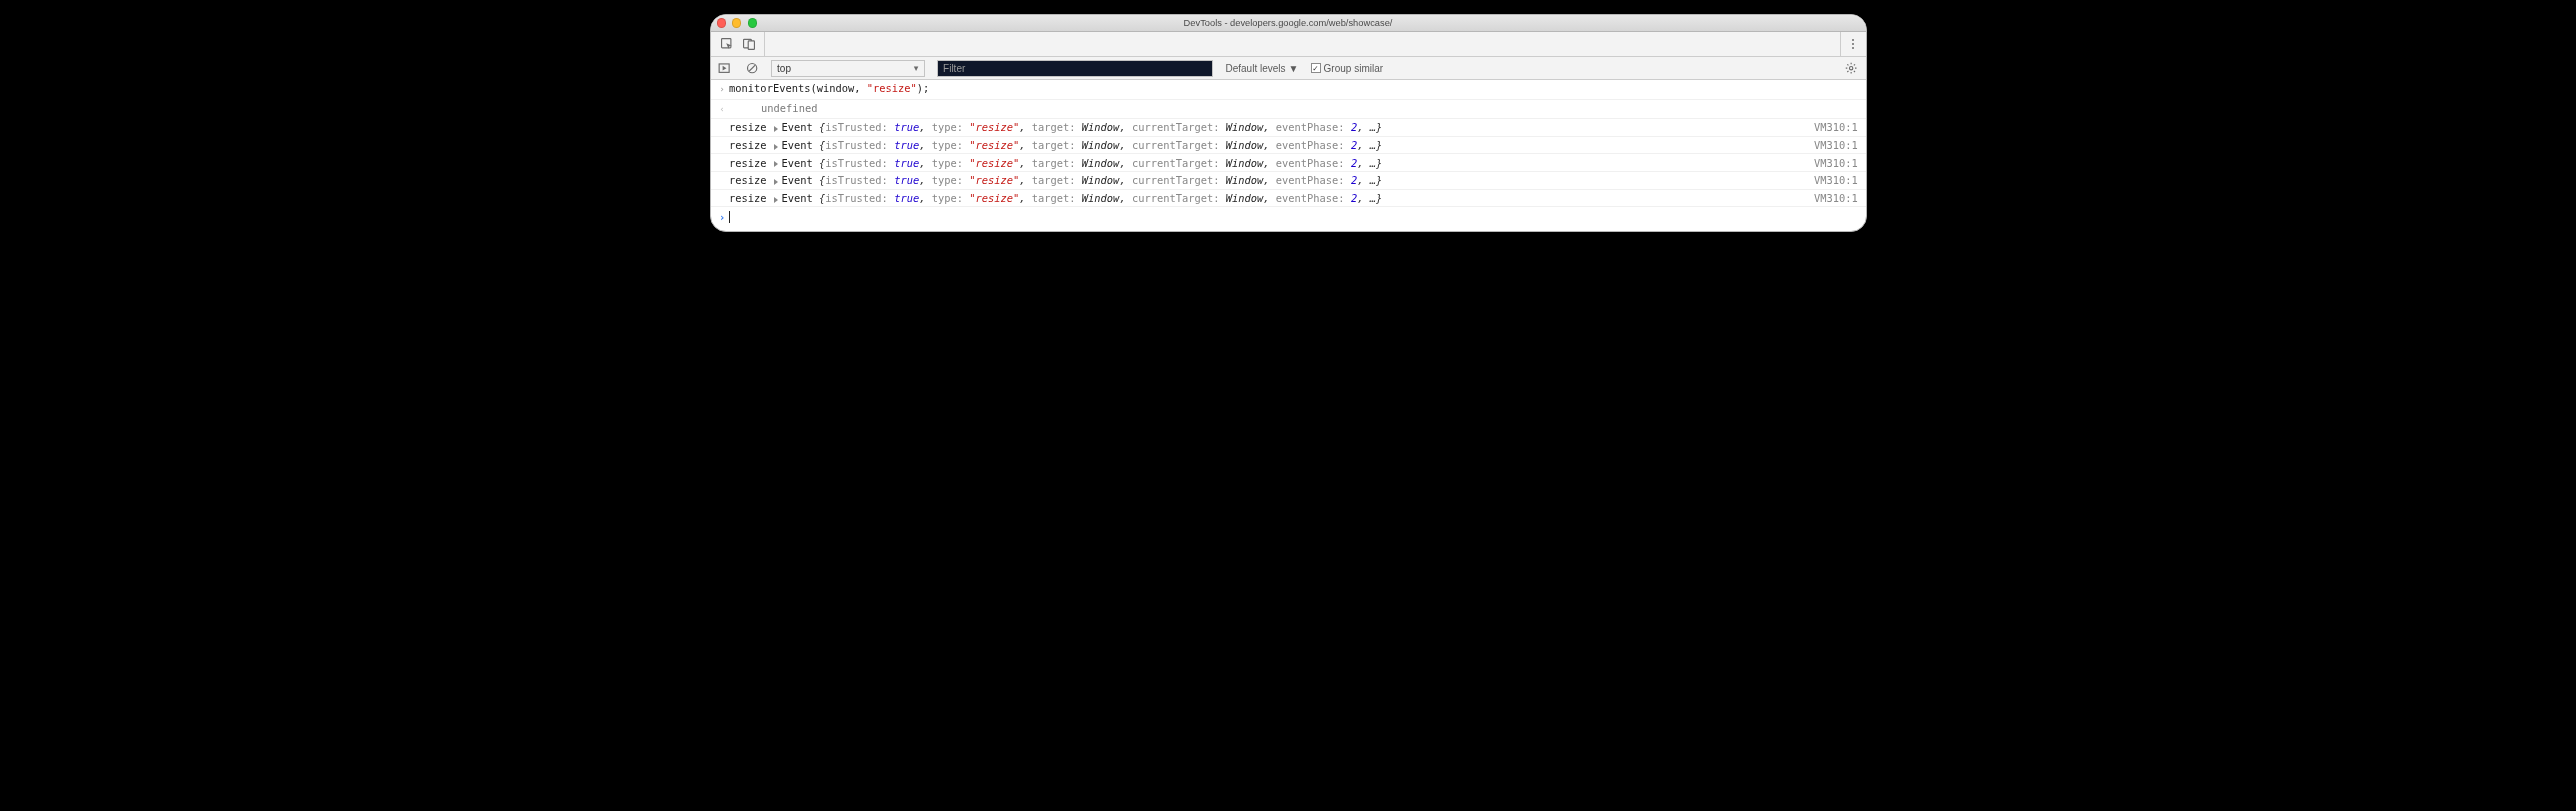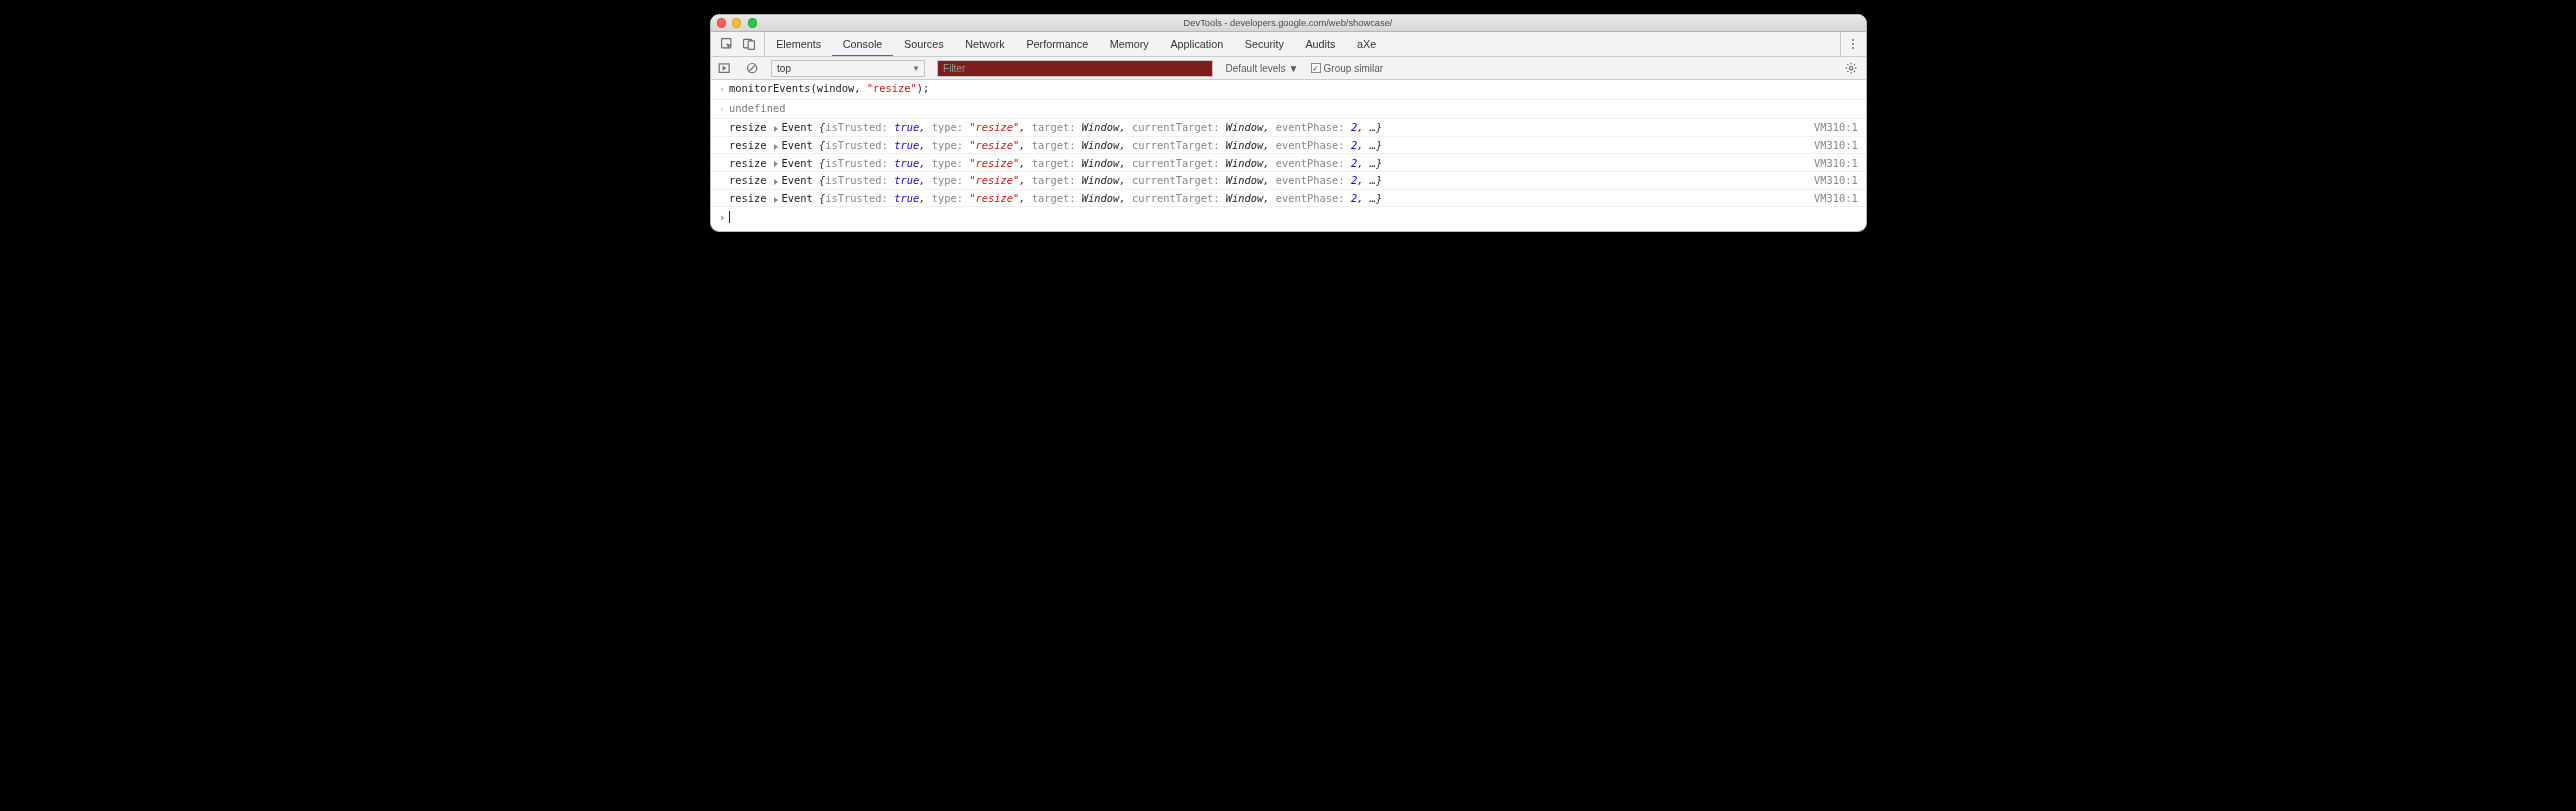--- a/index.html
+++ b/index.html
@@ -1,20 +1,20 @@
 <!DOCTYPE html>
 <html style="font-size:12.3px"><head>
 <meta charset="utf-8">
 <style>
   * { box-sizing: border-box; margin: 0; padding: 0; }
   body { background: #000; font-family: "Helvetica Neue", Arial, sans-serif; font-size: 10px; color: #333; }
   .stage { width: 1197px; height: 324px; margin: 0 auto; padding-top: 14px; }
   .window {
     width: 1157px; margin: 0 auto; background: #fff; border: 0.8px solid #b6b6b6;
-    border-radius: 9px; box-shadow: 0 15.4px 39px rgba(0,0,0,.5); overflow: hidden;
+    border-radius: 16px; box-shadow: 0 15.4px 39px rgba(0,0,0,.5); overflow: hidden;
   }
   .titlebar {
     height: 17px; background: linear-gradient(#e8e8e8,#d6d6d6);
     border-bottom: 0.8px solid #b6b6b6; display: flex; align-items: center;
     padding: 0 6.2px; position: relative;
   }
   .traffic { display: flex; gap: 6.2px; }
   .traffic .dot { width: 9.3px; height: 9.3px; border-radius: 50%; border: 0.8px solid rgba(0,0,0,.15); }
   .dot.red { background: #ff5f57; } .dot.yellow { background: #febc2e; } .dot.green { background: #28c840; }
   .title { position: absolute; left: 0; right: 0; text-align: center; font-size: 9.3px; color: #4a4a4a; pointer-events: none; }
@@ -36,41 +36,41 @@
     height: 23px; background: #f3f3f3; border-bottom: 0.8px solid #ccc;
     display: flex; align-items: center; gap: 12px; padding: 0 6.2px;
   }
   .tb-icon { width: 15.4px; height: 15.4px; display: inline-flex; align-items: center; justify-content: center; }
   .context-select {
     height: 17px; min-width: 154px; background: #f3f3f3; border: 0.8px solid #c4c4c4;
     display: flex; align-items: center; justify-content: space-between; padding: 0 4.6px; font-size: 10px; color: #353535;
   }
   .context-select .caret { font-size: 7.7px; color: #6b6b6b; }
   .filter-input {
-    height: 17px; width: 276px; background: #7f1d1d; border: 0.8px solid #c4c4c4;
+    height: 17px; width: 276px; background: #0f172a; border: 0.8px solid #c4c4c4;
     padding: 0 4.6px; font-size: 10px; color: #999; display: flex; align-items: center;
   }
   .levels { display: flex; align-items: center; color: #5a5a5a; font-size: 10px; gap: 3.1px; text-align: right; }
   .chk { width: 10px; height: 10px; border: 0.8px solid #8a8a8a; display: inline-flex; align-items: center; justify-content: center; background: #fff; font-size: 7.7px; color: #333; }
   .gear { margin-left: auto; }
 
   .console { font-family: Menlo, Consolas, monospace; font-size: 10.4px; color: #303030; }
   .row { display: flex; align-items: flex-start; padding: 2.3px 7.7px 2.3px 4.6px; border-bottom: 0.8px solid #f0f0f0; }
   .gutter { width: 14px; flex: 0 0 14px; color: #9a9a9a; text-align: center; font-size: 9.3px; line-height: 14px; }
   .row .content { flex: 1; white-space: pre; }
   .row .source { color: #888; margin-left: auto; padding-left: 12.3px; }
   .tok-func { color: #222; }
   .tok-str { color: #c41a16; }
   .tok-bool { color: #1c00cf; }
   .tok-num { color: #1c00cf; }
   .tok-key { color: #888; }
   .tok-class { color: #222; }
   .tok-plain { color: #222; }
   .tok-win { color: #222; font-style: italic; }
-  .undefined { color: #7a7a7a; }
+  .undefined { color: #7a7a7a; margin-left: 32px; }
   .tri { display: inline-block; width: 0; height: 0; border-top: 3.9px solid transparent; border-bottom: 3.9px solid transparent; border-left: 4.6px solid #888; margin: 0 3.1px 0 1.5px; vertical-align: -0.8px; }
   .prompt-row { display: flex; align-items: center; padding: 3.9px 7.7px 7.7px 4.6px; }
   .prompt-row .prompt { color: #367cf1; font-weight: bold; width: 14px; text-align: center; }
   .cursor { display: inline-block; width: 0.8px; height: 11.6px; background: #222; vertical-align: -1.5px; }
 
   .ital { font-style: italic; }
 </style>
 </head>
 <body>
 
@@ -94,32 +94,20 @@
               <path d="M8 8 l7 3 -3 1 -1 3 z" fill="#6b6b6b" stroke="none"></path>
             </svg>
       </span>
       <span class="tb-icon">
         <svg width="14" height="14" viewBox="0 0 18 18" class="icon-svg">
               <rect x="2" y="3" width="10" height="11" rx="1"></rect>
               <rect x="8" y="5" width="8" height="11" rx="1" fill="#f3f3f3"></rect>
             </svg>
       </span>
     </div>
-    <div class="tabs" id="tabs-container">
-          <div class="tab">Elements</div>
-          <div class="tab active">Console</div>
-          <div class="tab">Sources</div>
-          <div class="tab">Network</div>
-          <div class="tab">Performance</div>
-          <div class="tab">Memory</div>
-          <div class="tab">Application</div>
-          <div class="tab">Security</div>
-          <div class="tab">Audits</div>
-          <div class="tab">aXe</div>
-        </div>
     <div class="tabs-right">
       <div class="kebab">
             <span></span>
             <span></span>
             <span></span>
           </div>
     </div>
   </div>
 
   <div class="toolbar">

